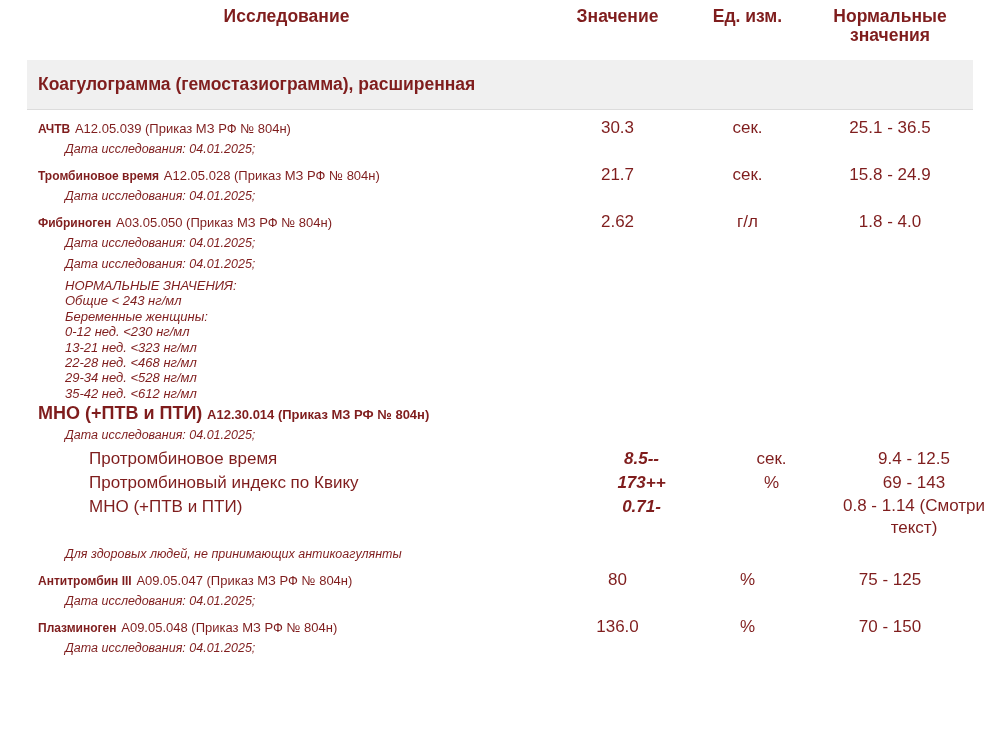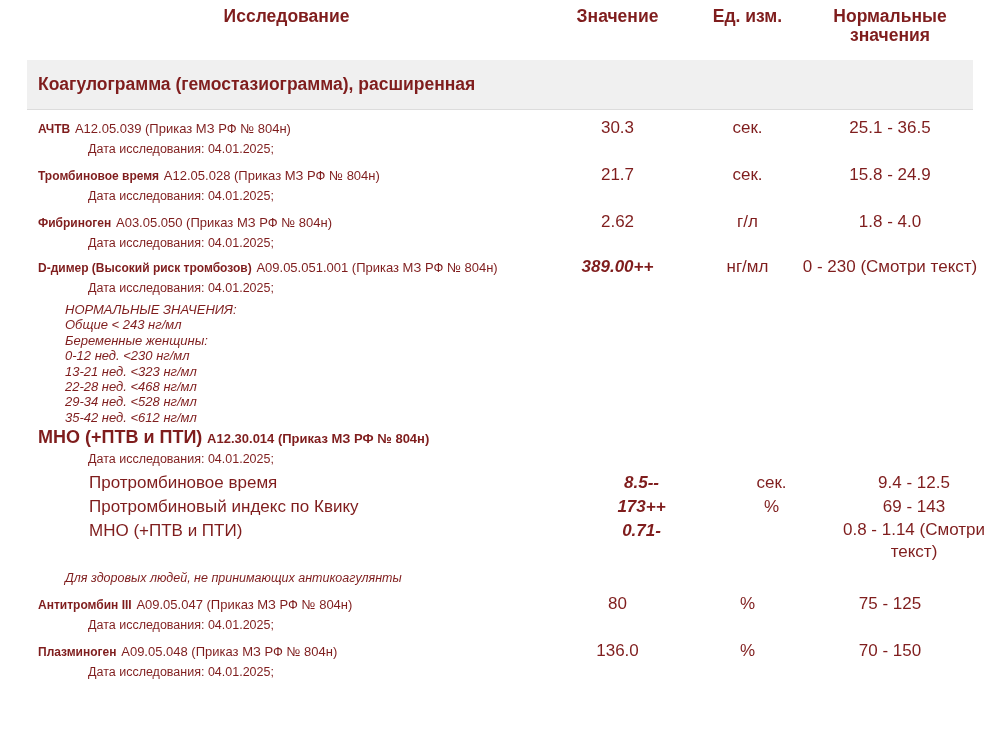--- a/index.html
+++ b/index.html
@@ -19,21 +19,21 @@
     display:flex; align-items:center; padding-left:11px;
     font-weight:bold; font-size:17.5px;
   }
   
   .row { margin-top:8px; font-size:17px; line-height:20px; }
   .row.tight { margin-top:6px; }
   .cell-name { padding-left:38px; }
   .t-name { font-weight:bold; font-size:12px; }
   .t-code { font-size:13px; font-weight:normal; }
   .t-code.bold { font-weight:bold; }
-  .t-date { font-size:12.5px; line-height:15px; margin:3px 0 0 88px; }
+  .t-date { font-style:italic; font-size:12.5px; line-height:15px; margin:3px 0 0 65px; }
   .notes { margin:6px 0 0 65px; font-style:italic; font-size:13px; line-height:15.4px; }
   .flagged { font-weight:bold; font-style:italic; }
   
   .subrows { margin-top:4px; }
   .subrow { font-size:17px; line-height:24px;margin-left:24px; }
   .subrow .cell-name { padding-left:65px; font-weight:normal; }
   .wrap-normal { display:inline-block; max-width:172px; line-height:22px; vertical-align:top; }
   .footnote { font-style:italic; font-size:12.5px; line-height:15px; margin:8px 0 4px 65px; }
 </style>
 </head>
@@ -85,29 +85,20 @@
         <span class="t-code">А03.05.050 (Приказ МЗ РФ № 804н)</span>
       </div>
       <div class="c-val">2.62</div>
       <div class="c-unit">г/л</div>
       <div class="c-norm">1.8 - 4.0</div>
     </div>
     <div class="t-date">Дата исследования: 04.01.2025;</div>
   </div>
 
   <div class="row tight">
-    <div class="grid">
-      <div class="cell-name">
-        <span class="t-name">D-димер (Высокий риск тромбозов)</span>
-        <span class="t-code">А09.05.051.001 (Приказ МЗ РФ № 804н)</span>
-      </div>
-      <div class="c-val flagged">389.00++</div>
-      <div class="c-unit">нг/мл</div>
-      <div class="c-norm">0 - 230 (Смотри текст)</div>
-    </div>
     <div class="t-date">Дата исследования: 04.01.2025;</div>
     <div class="notes">
       <div>НОРМАЛЬНЫЕ ЗНАЧЕНИЯ:</div>
       <div>Общие &lt; 243 нг/мл</div>
       <div>Беременные женщины:</div>
       <div>0-12 нед. &lt;230 нг/мл</div>
       <div>13-21 нед. &lt;323 нг/мл</div>
       <div>22-28 нед. &lt;468 нг/мл</div>
       <div>29-34 нед. &lt;528 нг/мл</div>
       <div>35-42 нед. &lt;612 нг/мл</div>

